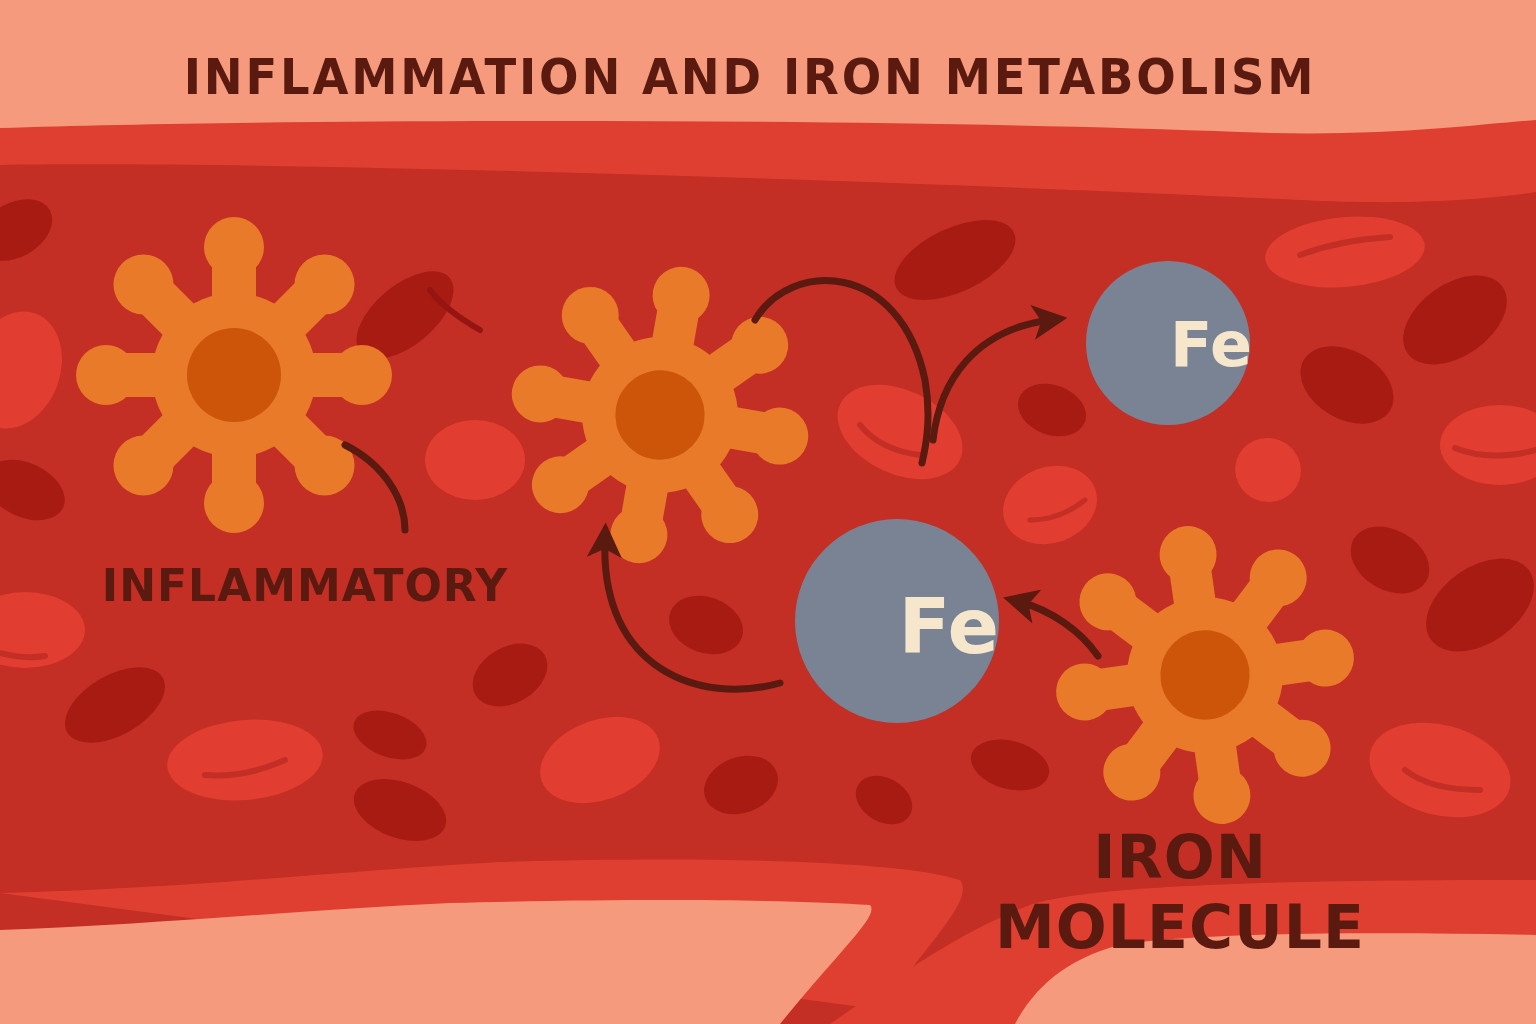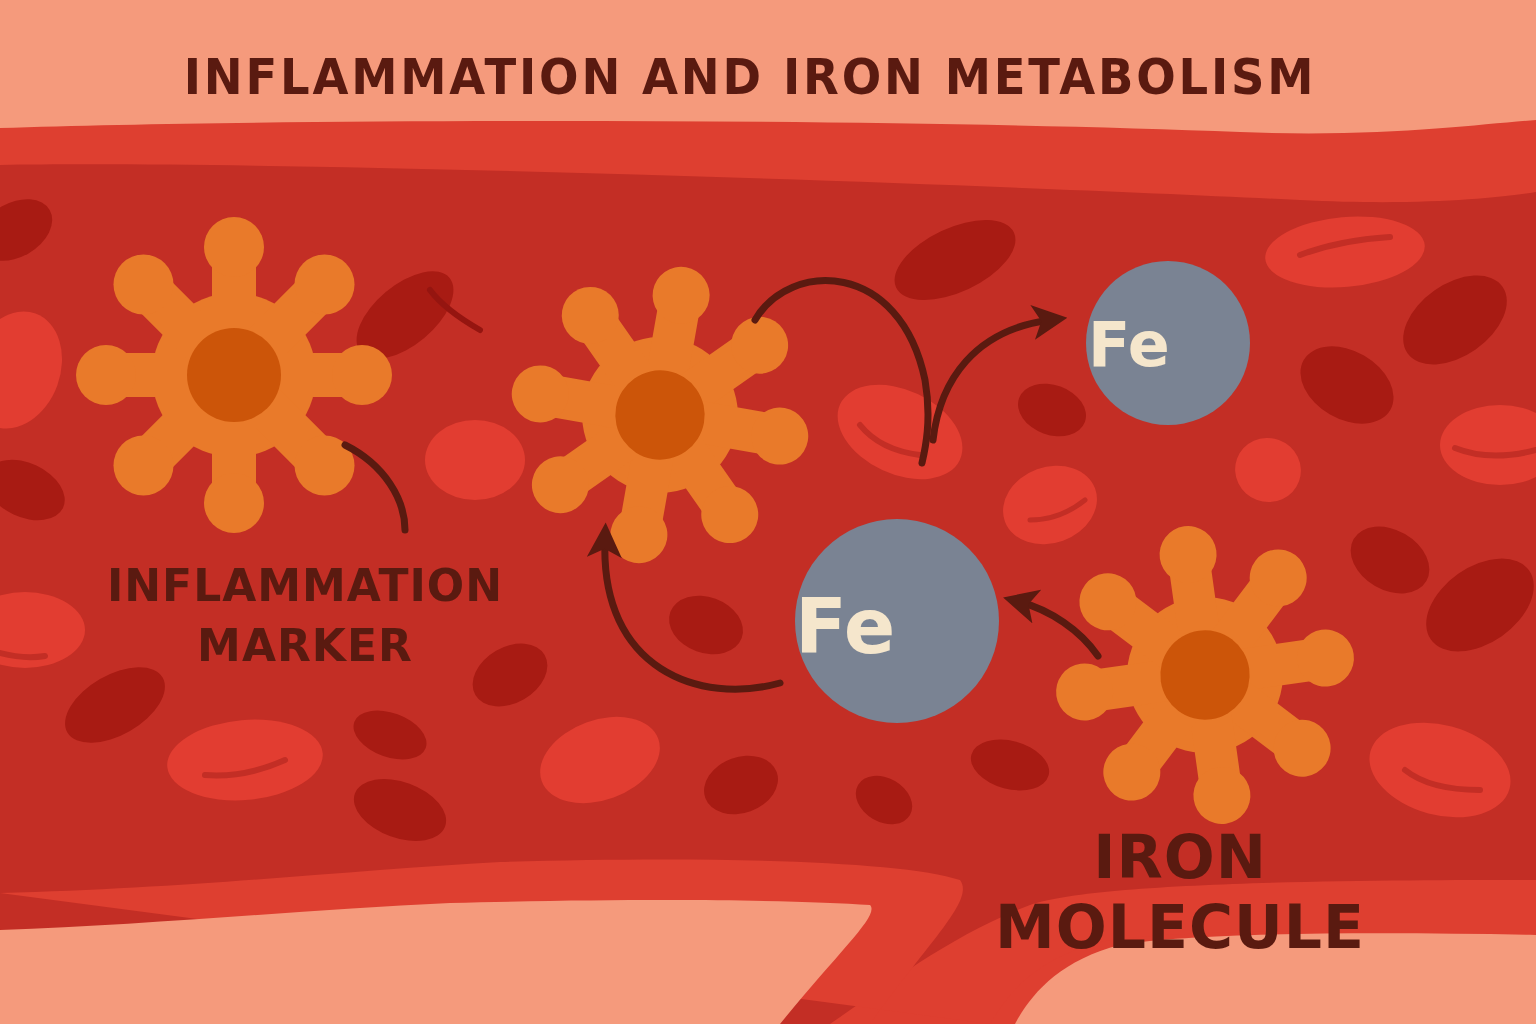--- a/index.html
+++ b/index.html
@@ -12,21 +12,21 @@
     letter-spacing: 3px; color: #5a1a10; transform: scaleX(0.93); transform-origin: 750px 0;
   }
   .label {
     position: absolute; font-family: "DejaVu Sans", sans-serif; font-weight: bold;
     color: #5a1a10; text-align: center; letter-spacing: 1px;
   }
   .label-inflam { left: 80px; top: 556px; width: 450px; font-size: 44px; line-height: 60px; }
   .label-iron { left: 955px; top: 822px; width: 450px; font-size: 60px; }
   .fe-text {
     position: absolute; font-family: "DejaVu Sans", sans-serif; font-weight: bold;
-    color: #f5e6cc; text-align: left;
+    color: #f5e6cc; text-align: right;
   }
   .fe-1 { left: 1088px; top: 308px; width: 164px; font-size: 62px; }
   .fe-2 { left: 795px; top: 582px; width: 204px; font-size: 76px; }
 </style>
 </head>
 <body>
 
 <div id="stage">
   <svg class="scene" viewBox="0 0 1536 1024">
     <defs>
@@ -120,21 +120,20 @@
       <path d="M755,320 C790,260 900,260 925,380 C932,420 925,450 922,463"></path>
       <path d="M933,440 C940,380 975,330 1050,320" marker-end="url(#ah)"></path>
       <path d="M780,683 C700,705 600,670 605,540" marker-end="url(#ah)"></path>
       <path d="M1098,656 C1080,630 1050,610 1020,602" marker-end="url(#ah)"></path>
     </g>
   </svg>
 
   <div class="title">INFLAMMATION AND IRON METABOLISM</div>
 
   <div class="label label-inflam">
-    <div>INFLAMMATION</div>
-    <div>MARKER</div>
+    <div>INFLAMMATORY</div>
   </div>
 
   <div class="label label-iron">IRON MOLECULE</div>
 
   <div class="fe-text fe-1">Fe</div>
   <div class="fe-text fe-2">Fe</div>
 </div>
 
 </body></html>

